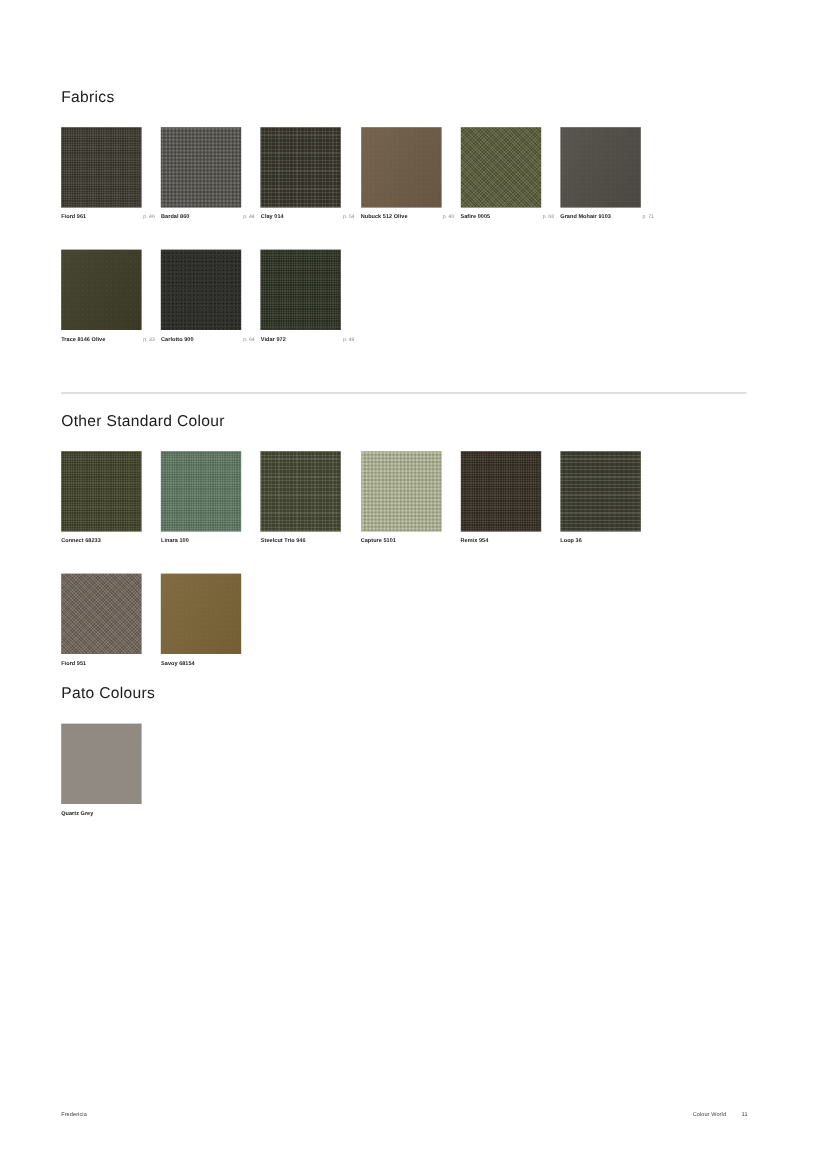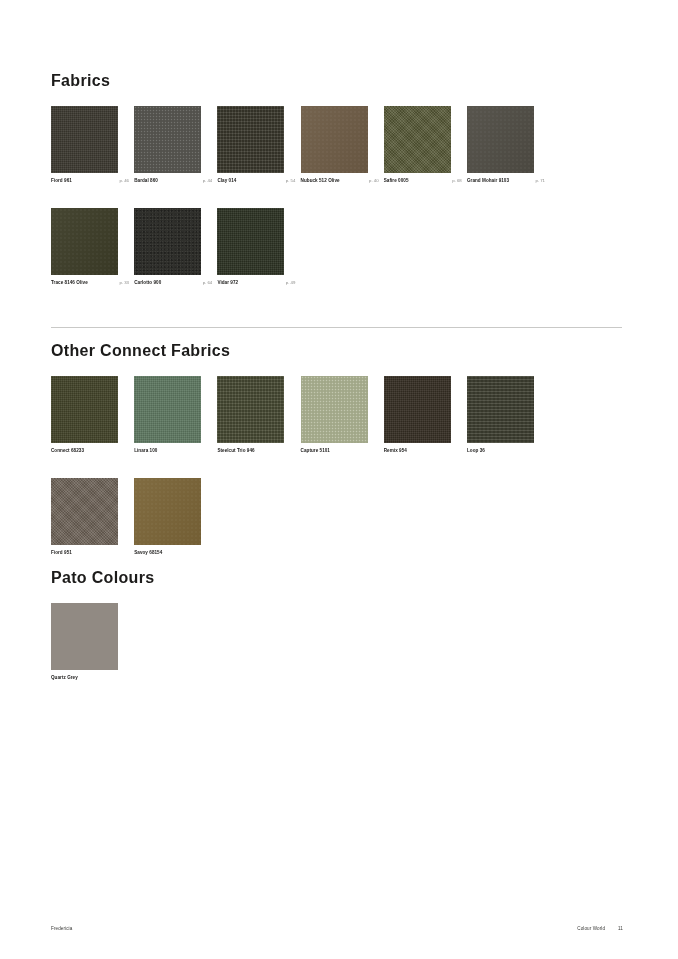--- a/index.html
+++ b/index.html
@@ -27,22 +27,22 @@
   .section {
     position: absolute;
     left: 51px;
     width: 572px;
   }
   #section-fabrics      { top: 74px; }
   #section-other        { top: 344px; }
   #section-pato         { top: 571px; }
 
   .section-title {
-    font-size: 16px;
-    font-weight: 700;
+    font-size: 13px;
+    font-weight: 400;
     letter-spacing: 0.02em;
     color: #1c1b1a;
     margin: 0 0 19px 0;
     line-height: 13px;
   }
 
   .divider {
     position: absolute;
     left: 51px;
     width: 571px;
@@ -208,21 +208,21 @@
             <span class="swatch-name">Vidar 972</span>
             <span class="swatch-page">p. 49</span>
           </div>
         </div>
       </div>
   </div>
 
   <div class="divider"></div>
 
   <div class="section" id="section-other">
-    <h2 class="section-title">Other Connect Fabrics</h2>
+    <h2 class="section-title">Other Standard Colour</h2>
     <div class="swatch-grid">
         <div class="swatch-cell">
           <div class="swatch" style="background-color: rgb(65, 66, 40);">
             <div class="tex" style="background-image:repeating-linear-gradient(0deg, rgba(255,255,255,.055) 0 1px, rgba(0,0,0,.05) 1px 2px),repeating-linear-gradient(90deg, rgba(255,255,255,.05) 0 1px, rgba(0,0,0,.055) 1px 2px);"></div>
           </div>
           <div class="swatch-caption">
             <span class="swatch-name">Connect 68233</span>
           </div>
         </div>
         <div class="swatch-cell">

